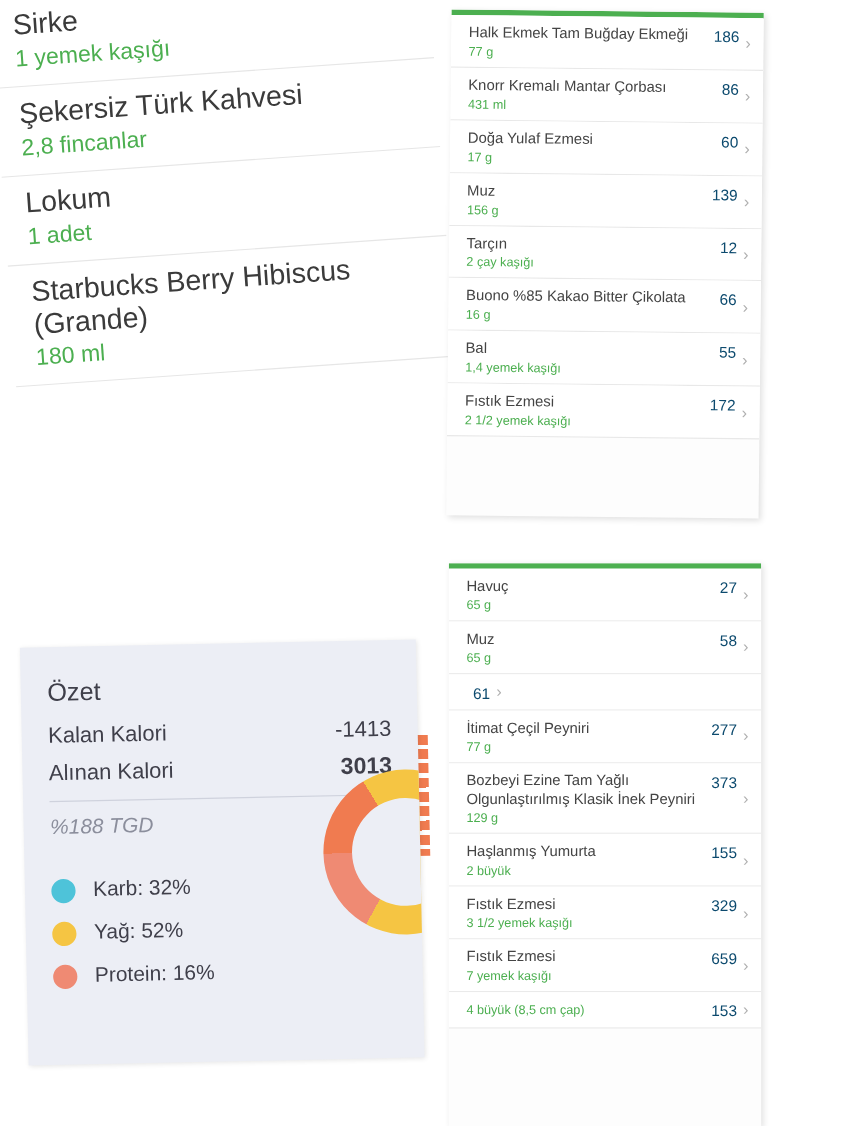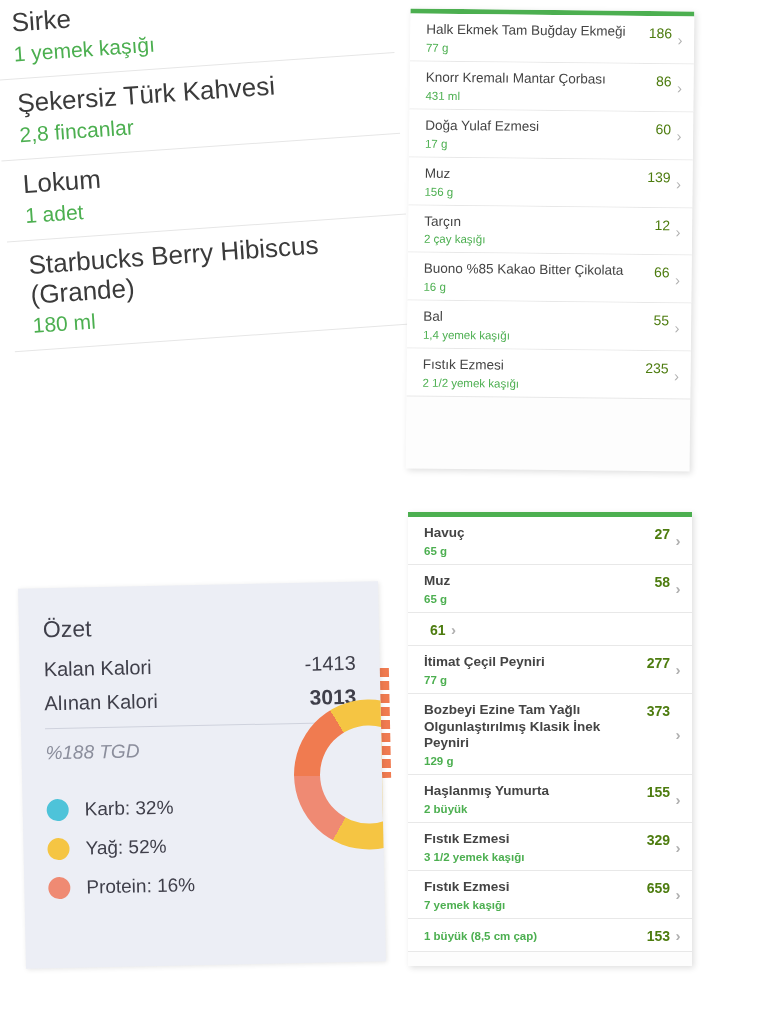--- a/index.html
+++ b/index.html
@@ -80,45 +80,44 @@
     color: #444;
     line-height: 1.25;
   }
   .row .food-amount {
     font-size: 11.5px;
     color: #4caf50;
     margin-top: 3px;
   }
   .row .cals {
     font-size: 14px;
-    color: #4d7c0f;
+    color: #0c4a6e;
     padding-left: 6px;
     padding-top: 1px;
     white-space: nowrap;
   }
   .row .chev {
     width: 16px;
     text-align: center;
     color: #b0b0b0;
     font-size: 15px;
     align-self: center;
     flex: 0 0 16px;
   }
 
   
   #panel-diary-bottom {
     position: absolute;
     left: 408px;
     top: 512px;
     width: 284px;
-    height: 454px;
+    height: 512px;
     background: #fdfdfd;
     box-shadow: 2px 2px 6px rgba(0,0,0,0.13);
     overflow: hidden;
-    font-weight: bold;
   }
 
   
   #panel-summary {
     position: absolute;
     left: 22px;
     top: 585px;
     width: 360px;
     height: 380px;
     background: #eceef5;
@@ -308,21 +307,21 @@
     </div>
     <div class="cals">55</div>
     <div class="chev">›</div>
   </div>
 
   <div class="row">
     <div class="info">
       <div class="food-name">Fıstık Ezmesi</div>
       <div class="food-amount">2 1/2 yemek kaşığı</div>
     </div>
-    <div class="cals">235</div>
+    <div class="cals">172</div>
     <div class="chev">›</div>
   </div>
 
 </div>
 
 <div id="panel-diary-bottom">
   <div class="topbar"></div>
 
   <div class="row">
     <div class="info">
@@ -387,21 +386,21 @@
     <div class="info">
       <div class="food-name">Fıstık Ezmesi</div>
       <div class="food-amount">7 yemek kaşığı</div>
     </div>
     <div class="cals">659</div>
     <div class="chev">›</div>
   </div>
 
   <div class="row">
     <div class="info">
-      <div class="food-amount">1 büyük (8,5 cm çap)</div>
+      <div class="food-amount">4 büyük (8,5 cm çap)</div>
     </div>
     <div class="cals">153</div>
     <div class="chev">›</div>
   </div>
 
 </div>
 
 <div id="summary-stripe"></div>
 
 <div id="panel-summary">

